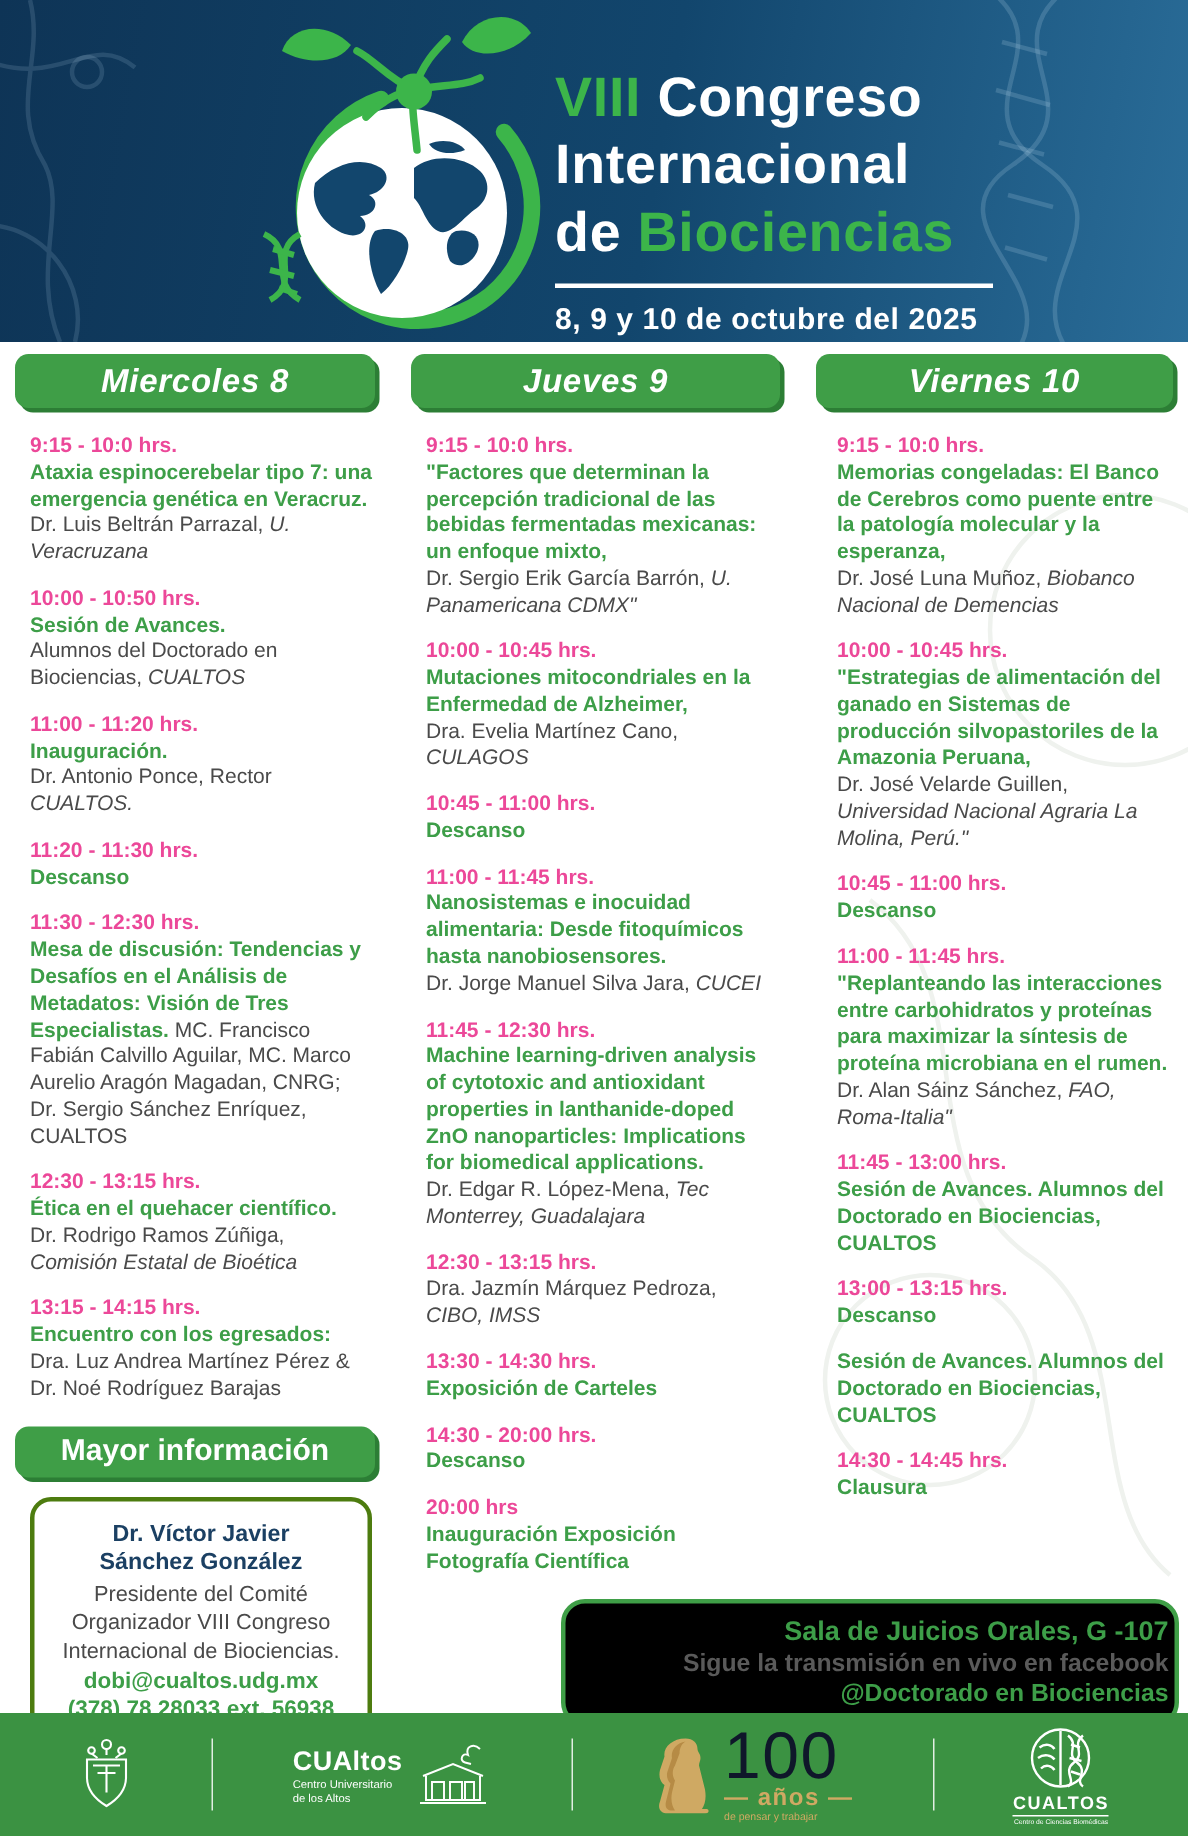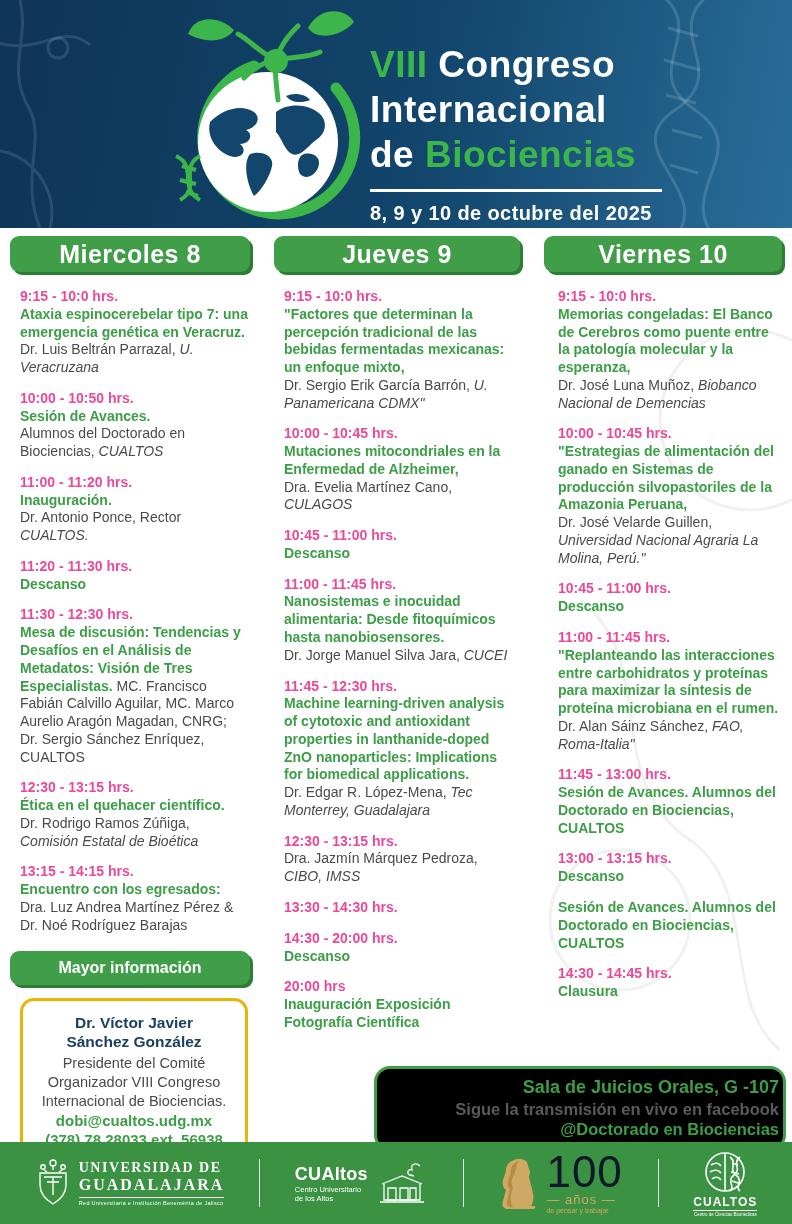--- a/index.html
+++ b/index.html
@@ -14,36 +14,36 @@
   .titleblock{position:absolute;left:370px;top:42px;color:#fff;font-weight:bold;
               font-size:37px;line-height:1.22;letter-spacing:.5px;}
   .titleblock .accent{color:#3cb54a;}
   .dateline{margin-top:12px;border-top:3px solid #fff;width:292px;padding-top:9px;
             font-size:20px;letter-spacing:.4px;}
 
   
   .main{position:absolute;top:236px;left:10px;width:772px;display:grid;
         grid-template-columns:240px 246px 238px;column-gap:24px;}
   .daybanner{height:36px;background:#3f9e47;border-radius:9px;box-shadow:3px 3px 0 #2c7e35;
-             color:#fff;font-weight:bold;font-size:25px;letter-spacing:.5px;
-             display:flex;align-items:center;justify-content:center;}
+             color:#fff;font-weight:bold;font-size:22px;letter-spacing:.5px;
+             display:flex;align-items:center;justify-content:center;font-style:italic;}
   .sessions{padding:3px 2px 0 10px;}
   .col3 .sessions{padding-left:14px;}
   .session{margin-top:13px;font-size:14px;line-height:1.27;}
   .session .time{display:block;color:#ec4899;font-weight:bold;}
   .session .title{color:#3d9e48;font-weight:bold;}
   .session .title.blk{display:block;}
   .session .detail{color:#4a4a4a;}
   .session .it{color:#4a4a4a;font-style:italic;}
 
   
   .infobanner{margin-top:16px;height:34px;background:#3f9e47;border-radius:9px;
-              box-shadow:3px 3px 0 #2c7e35;color:#fff;font-weight:bold;font-size:16px;
+              box-shadow:3px 3px 0 #2c7e35;color:#fff;font-weight:bold;font-size:20px;
               display:flex;align-items:center;justify-content:center;}
-  .infobox{margin:13px 2px 0 10px;border:3px solid #eab308;border-radius:14px;
+  .infobox{margin:13px 2px 0 10px;border:3px solid #4d7c0f;border-radius:14px;
            padding:12px 6px 10px;text-align:center;}
   .info-name{color:#1b4063;font-weight:bold;font-size:15.5px;line-height:1.25;
              max-width:160px;margin:0 auto;}
   .info-role{color:#4a4a4a;font-size:14.5px;line-height:1.3;margin-top:3px;}
   .info-email,.info-phone{color:#3d9e48;font-weight:bold;font-size:15px;line-height:1.3;}
   .orgblock{margin-top:14px;text-align:center;line-height:1.35;}
   .org-label{color:#4a4a4a;font-size:14.5px;}
   .org-bold{color:#1b4063;font-weight:bold;font-size:15px;}
 
   
@@ -58,21 +58,21 @@
   .footer{position:absolute;left:0;top:1142px;width:792px;height:82px;background:#3b9242;
           display:flex;align-items:center;justify-content:space-evenly;color:#fff;}
   .fdiv{width:1px;height:48px;background:rgba(255,255,255,.85);}
   .fgroup{display:flex;align-items:center;gap:8px;}
   .udg-text .l1{font-family:"Liberation Serif",serif;font-weight:bold;font-size:14px;letter-spacing:1.5px;}
   .udg-text .l2{font-family:"Liberation Serif",serif;font-weight:bold;font-size:16px;letter-spacing:2px;}
   .udg-text .tag{font-size:5.5px;border-top:1px solid #fff;margin-top:3px;padding-top:2px;letter-spacing:.3px;}
   .cua-text .n{font-weight:bold;font-size:18px;letter-spacing:.3px;}
   .cua-text .s{font-size:7.5px;line-height:1.2;}
   .cent .num{font-weight:normal;font-size:44px;color:#0f172a;letter-spacing:1px;line-height:.9;}
-  .cent .anos{color:#cfa963;font-weight:normal;font-size:13px;letter-spacing:1px;}
+  .cent .anos{color:#cfa963;font-weight:bold;font-size:16px;letter-spacing:1px;}
   .cent .tag{color:#cfa963;font-size:7px;}
   .cualtos-logo{display:flex;flex-direction:column;align-items:center;}
   .cualtos-logo .n{font-weight:bold;font-size:12px;letter-spacing:1px;border-bottom:1px solid #fff;padding-bottom:1px;}
   .cualtos-logo .tag{font-size:4.5px;margin-top:1px;}
 
   
   .bodywm{position:absolute;pointer-events:none;}
 </style>
 </head>
 <body>
@@ -180,20 +180,21 @@
           <div class="session"><span class="time">10:00 - 10:45 hrs.</span><span class="title blk">Mutaciones mitocondriales en la Enfermedad de Alzheimer,</span><span class="detail">Dra. Evelia Martínez Cano, </span><span class="it">CULAGOS</span></div>
           <div class="session">
             <span class="time">10:45 - 11:00 hrs.</span>
             <span class="title blk">Descanso</span>
           </div>
           <div class="session"><span class="time">11:00 - 11:45 hrs.</span><span class="title blk">Nanosistemas e inocuidad alimentaria: Desde fitoquímicos hasta nanobiosensores.</span><span class="detail">Dr. Jorge Manuel Silva Jara, </span><span class="it">CUCEI</span></div>
           <div class="session"><span class="time">11:45 - 12:30 hrs.</span><span class="title blk">Machine learning-driven analysis of cytotoxic and antioxidant properties in lanthanide-doped ZnO nanoparticles: Implications for biomedical applications.</span><span class="detail">Dr. Edgar R. López-Mena, </span><span class="it">Tec Monterrey, Guadalajara</span></div>
           <div class="session"><span class="time">12:30 - 13:15 hrs.</span><span class="detail">Dra. Jazmín Márquez Pedroza, </span><span class="it">CIBO, IMSS</span></div>
           <div class="session">
             <span class="time">13:30 - 14:30 hrs.</span>
+            <span class="title blk">Exposición de Carteles</span>
           </div>
           <div class="session">
             <span class="time">14:30 - 20:00 hrs.</span>
             <span class="title blk">Descanso</span>
           </div>
           <div class="session">
             <span class="time">20:00 hrs</span>
             <span class="title blk">Inauguración Exposición Fotografía Científica</span>
           </div>
         </div>
@@ -240,25 +241,20 @@
       <svg width="36" height="50" viewBox="0 0 36 50">
         <g fill="none" stroke="#fff" stroke-width="1.4">
           <circle cx="18" cy="5" r="3"></circle>
             <circle cx="8" cy="9" r="2.2"></circle>
             <circle cx="28" cy="9" r="2.2"></circle>
           <path d="M18 8 v4 M8 11 l4 3 M28 11 l-4 3"></path>
           <path d="M5 15 h26 v12 c0 10 -8 16 -13 19 c-5 -3 -13 -9 -13 -19 Z"></path>
           <path d="M9 19 h18 M12 24 h12 M18 19 v18"></path>
         </g>
       </svg>
-      <div class="udg-text">
-        <div class="l1">UNIVERSIDAD DE</div>
-        <div class="l2">GUADALAJARA</div>
-        <div class="tag">Red Universitaria e Institución Benemérita de Jalisco</div>
-      </div>
     </div>
 
     <div class="fdiv"></div>
 
     <div class="fgroup">
       <div class="cua-text">
         <div class="n">CUAltos</div>
         <div class="s">Centro Universitario</div>
         <div class="s">de los Altos</div>
       </div>

